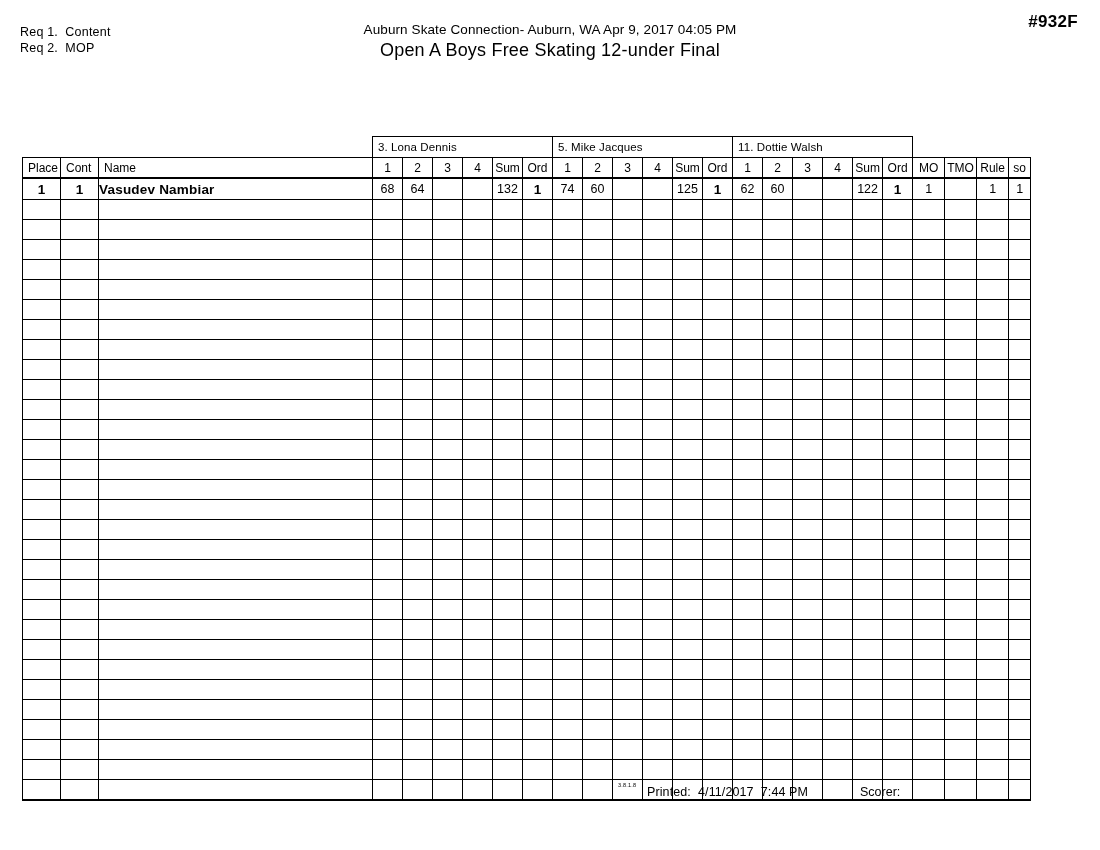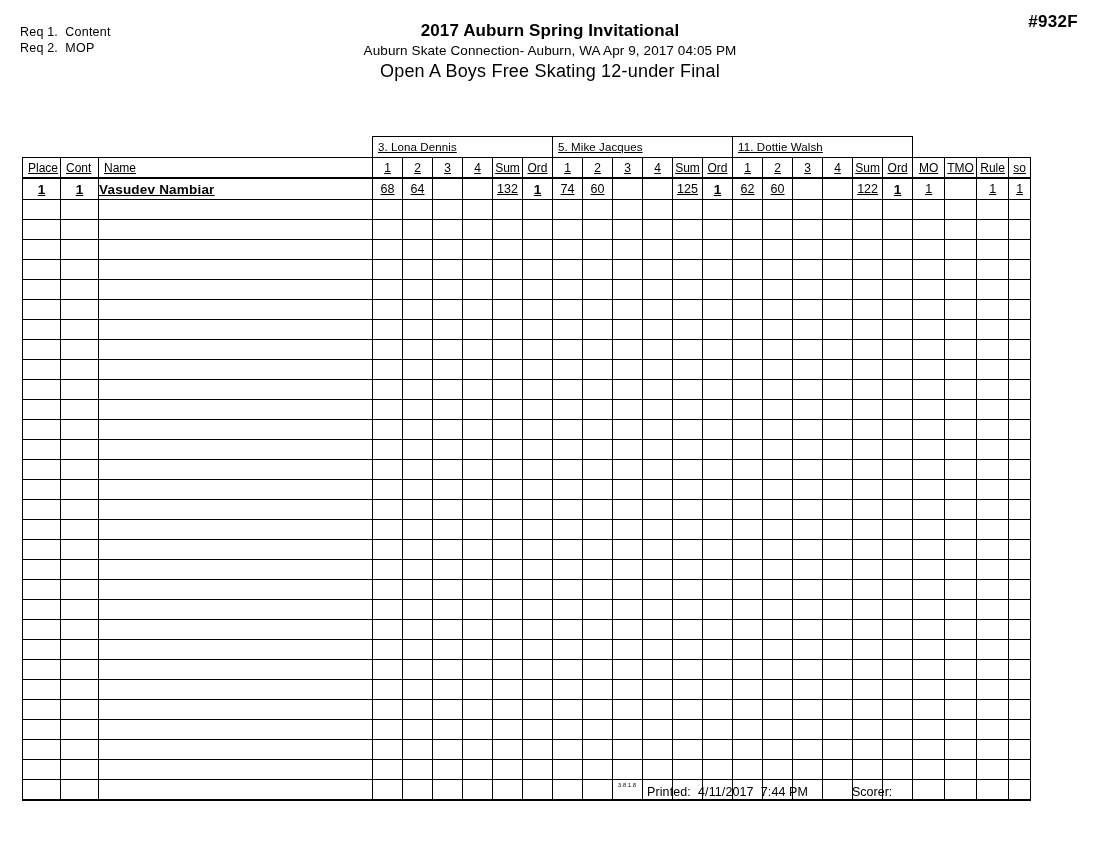--- a/index.html
+++ b/index.html
@@ -73,21 +73,20 @@
     left: 22px;
     top: 136px;
     width: 1000px;
   }
 
   table.grid {
     border-collapse: collapse;
     table-layout: fixed;
     width: 1000px;
     font-size: 12px;
-    text-decoration: underline;
   }
   table.grid td {
     border: 1px solid #000;
     padding: 0;
     height: 19px;
     vertical-align: middle;
     overflow: hidden;
     white-space: nowrap;
   }
 
@@ -167,32 +166,32 @@
     left: 625px;
     top: 1px;
     white-space: pre;
     letter-spacing: 0.1px;
   }
   #scorer-text {
     position: absolute;
     left: 830px;
     top: 1px;
     white-space: pre;
+    padding-left: 8px;
   }
 </style>
 </head>
 <body>
 
 <div id="req-notes">
   <div>Req 1.  Content</div>
   <div>Req 2.  MOP</div>
 </div>
 
 <div id="header-block">
-  <div id="event-title">2017 Auburn Spring Invitational</div>
   <div id="venue-line">Auburn Skate Connection- Auburn, WA  Apr 9, 2017  04:05 PM</div>
   <div id="division-title">Open A Boys Free Skating 12-under Final</div>
 </div>
 
 <div id="event-code">#932F</div>
 
 <div id="sheet">
   <table class="grid">
     <colgroup>
       <col style="width:38px">

